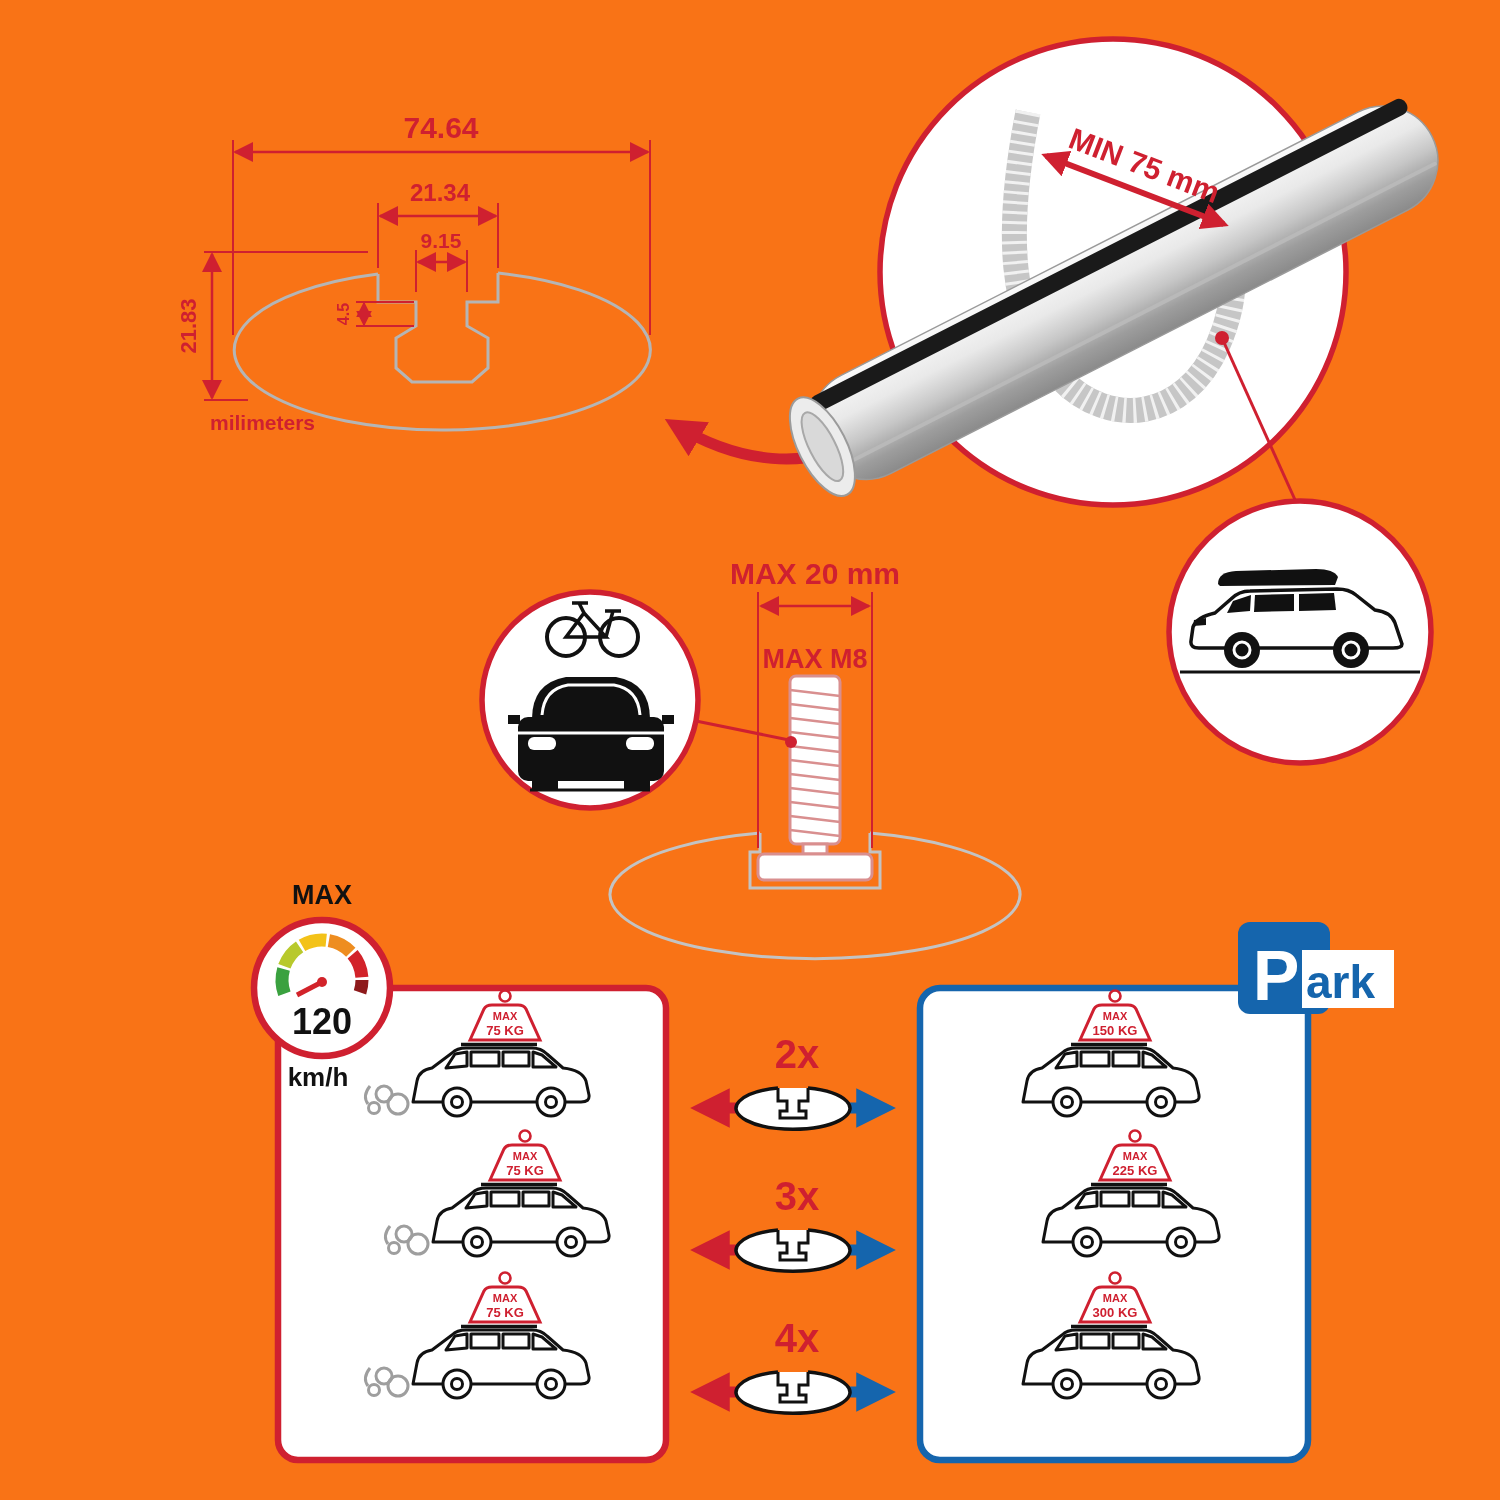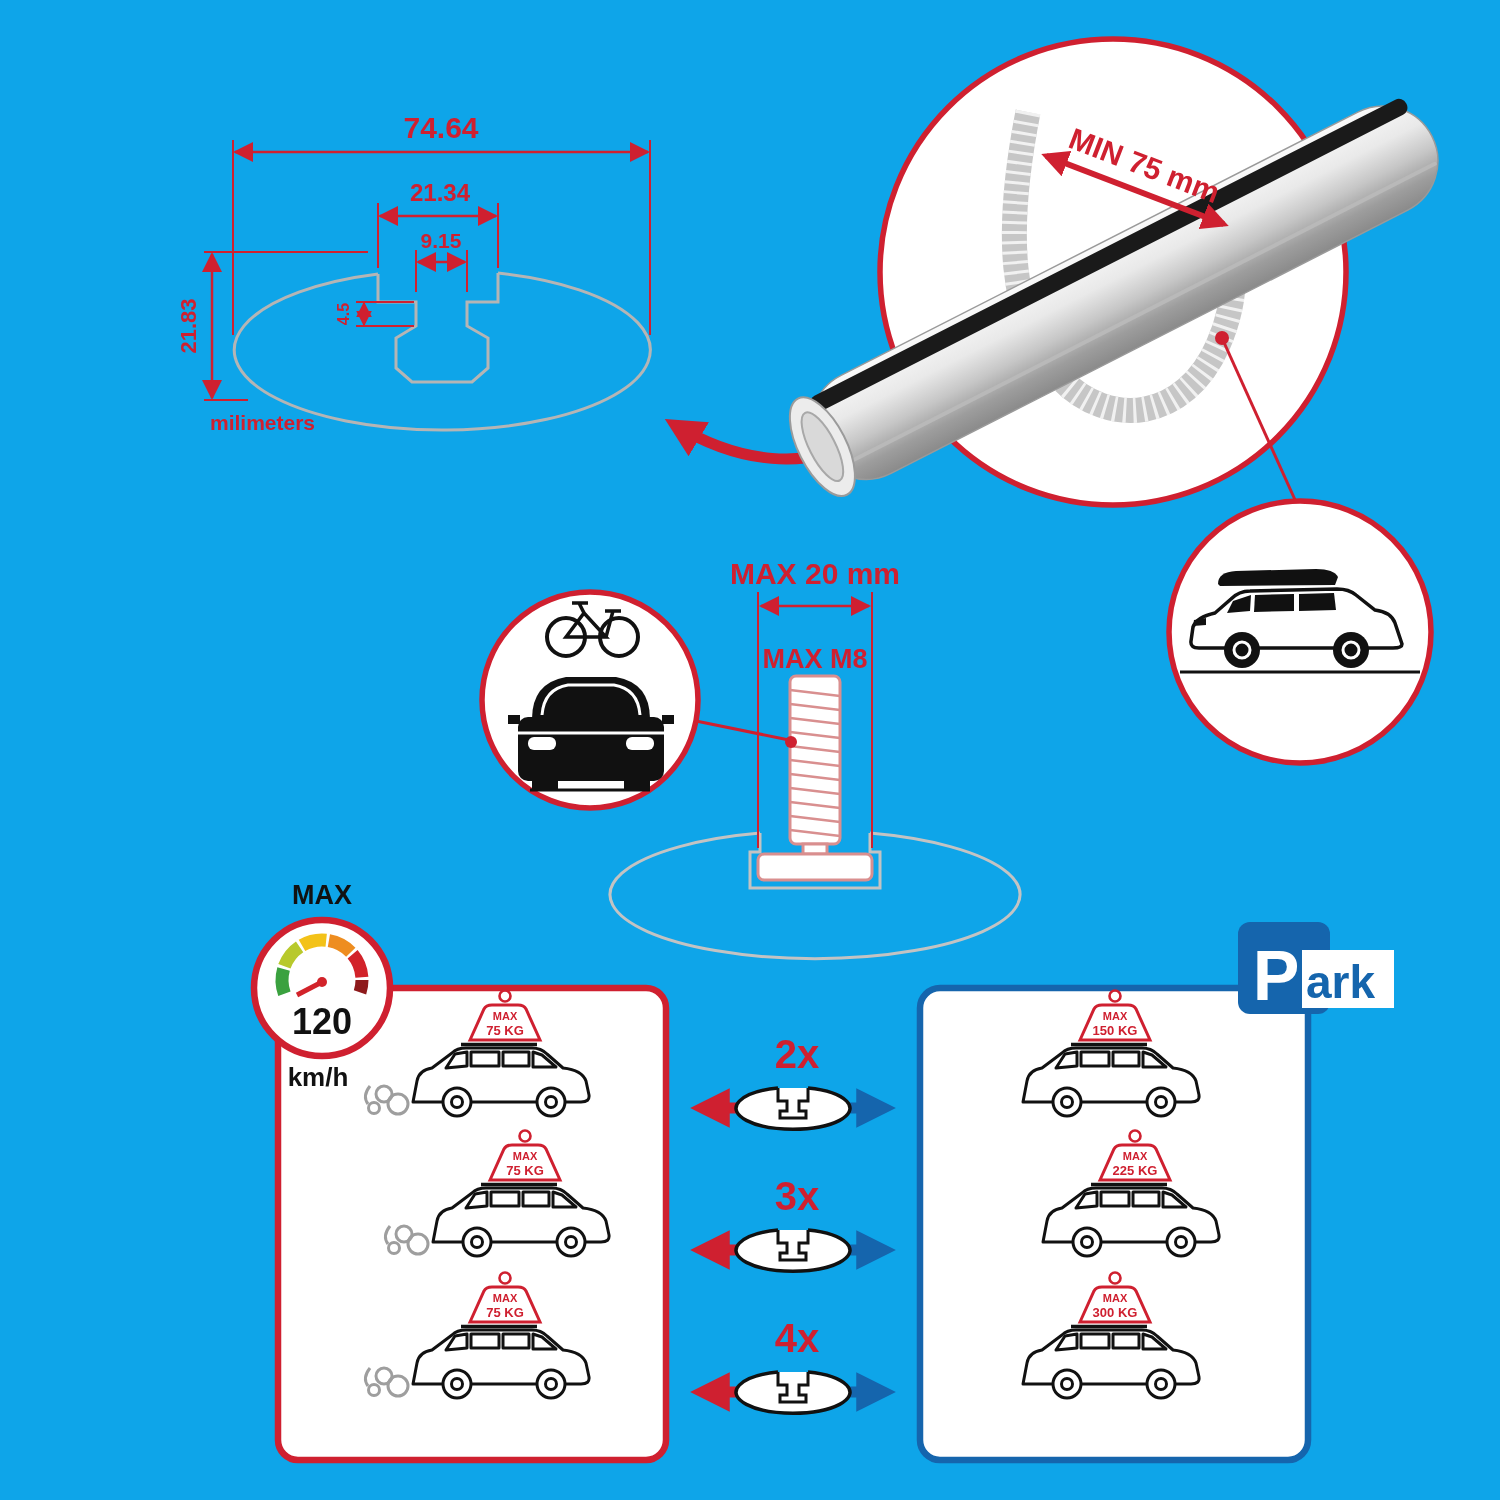--- a/index.html
+++ b/index.html
@@ -1,16 +1,16 @@
 <!DOCTYPE html>
 <html><head>
 <meta charset="utf-8">
 <style>
   html,body{margin:0;padding:0;background:#fff;}
-  .canvas{position:relative;width:1500px;height:1500px;background:#0ea5e9;overflow:hidden;}
+  .canvas{position:relative;width:1500px;height:1500px;background:#f97316;overflow:hidden;}
   svg text{font-family:"Liberation Sans","DejaVu Sans",sans-serif;font-weight:700;}
   .t-red{fill:#cf2030;}
   .t-blue{fill:#1565ad;}
   .t-black{fill:#111111;}
   .t-white{fill:#ffffff;}
 </style>
 </head>
 <body>
 
 <div class="canvas">

